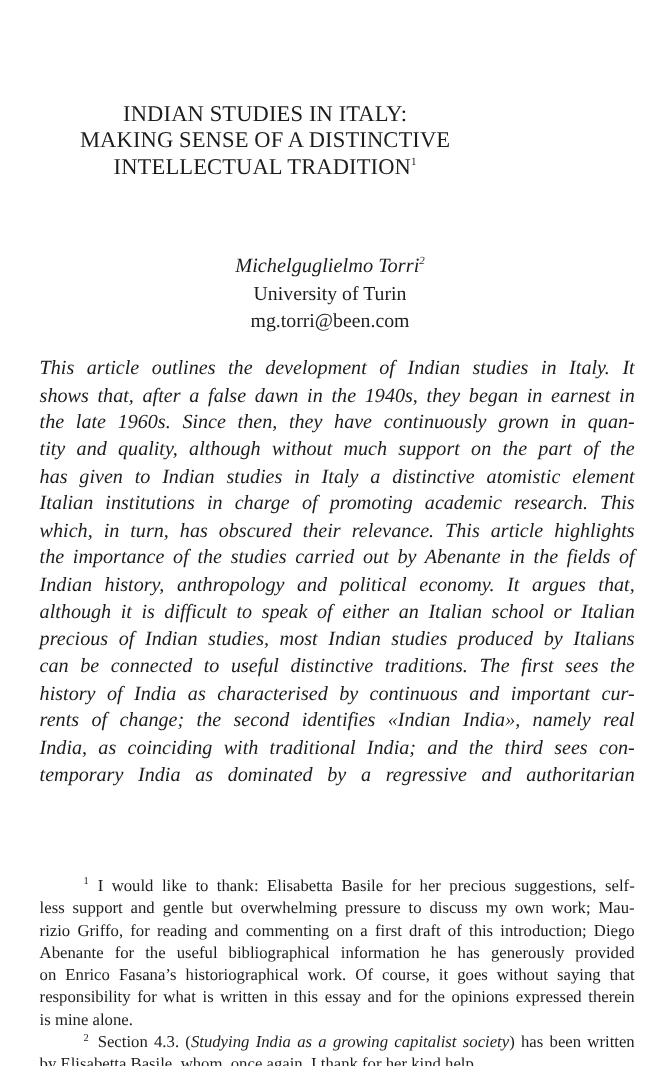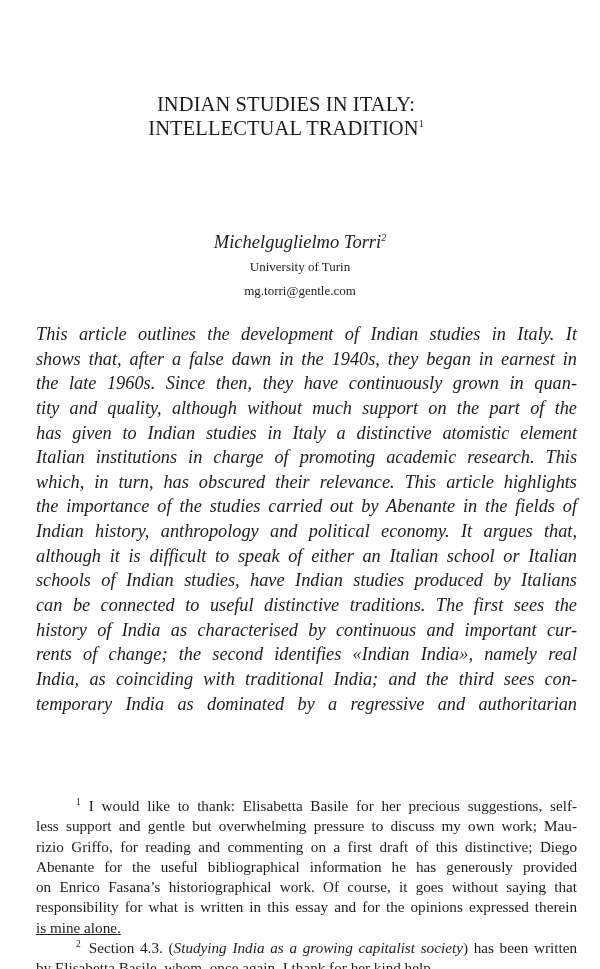--- a/index.html
+++ b/index.html
@@ -20,21 +20,20 @@
       left: 0; top: 0;
       width: 600px;
       height: 969px;
     }
     .title-block {
       position: absolute;
       left: 0;
       top: 92px;
       width: 482px;
       text-align: center;
-      margin-left: 45px;
     }
     .title-line {
       font-size: 20.5px;
       line-height: 24px;
       letter-spacing: 0.1px;
       text-transform: uppercase;
       white-space: nowrap;
     }
     .fn-mark {
       font-size: 10px;
@@ -48,21 +47,21 @@
       width: 600px;
       text-align: center;
     }
     .author-name {
       font-style: italic;
       font-size: 18.5px;
       line-height: 26px;
       margin-top: 44px;
     }
     .affil, .email {
-      font-size: 13px;
+      font-size: 18px;
       line-height: 24px;
     }
     .abstract {
       position: absolute;
       left: 36px;
       top: 322px;
       width: 541px;
       font-style: italic;
       font-size: 18.3px;
     }
@@ -85,72 +84,72 @@
     }
     .fn-line {
       height: 20.3px;
       line-height: 20.3px;
       white-space: nowrap;
       text-align: justify;
       text-align-last: justify;
     }
     .fn-line.last {
       text-align-last: left;
-      text-decoration: underline;
     }
     .fn-line.indent {
       padding-left: 40px;
     }
     .fn-num {
       font-size: 9.5px;
       vertical-align: super;
       line-height: 0;
       margin-right: 8px;
     }
     .ital { font-style: italic; }
   </style>
 </head>
 <body>
 
 <div class="page">
 
   <div class="title-block">
     <div class="title-line"><span>INDIAN STUDIES IN ITALY:</span></div>
+    <div class="title-line"><span>MAKING SENSE OF A DISTINCTIVE</span></div>
     <div class="title-line"><span>INTELLECTUAL TRADITION</span><span class="fn-mark">1</span></div>
   </div>
 
   <div class="author-block">
     <div class="author-name"><span>Michelguglielmo Torri</span><span class="fn-mark">2</span></div>
     <div class="affil">University of Turin</div>
-    <div class="email">mg.torri@gentle.com</div>
+    <div class="email">mg.torri@been.com</div>
   </div>
 
   <div class="abstract">
     <div class="abs-line">This article outlines the development of Indian studies in Italy. It</div>
     <div class="abs-line">shows that, after a false dawn in the 1940s, they began in earnest in</div>
     <div class="abs-line">the late 1960s. Since then, they have continuously grown in quan-</div>
     <div class="abs-line">tity and quality, although without much support on the part of the</div>
     <div class="abs-line">has given to Indian studies in Italy a distinctive atomistic element</div>
     <div class="abs-line">Italian institutions in charge of promoting academic research. This</div>
     <div class="abs-line">which, in turn, has obscured their relevance. This article highlights</div>
     <div class="abs-line">the importance of the studies carried out by Abenante in the fields of</div>
     <div class="abs-line">Indian history, anthropology and political economy. It argues that,</div>
     <div class="abs-line">although it is difficult to speak of either an Italian school or Italian</div>
-    <div class="abs-line">schools of Indian studies, have Indian studies produced by Italians</div>
+    <div class="abs-line">precious of Indian studies, most Indian studies produced by Italians</div>
     <div class="abs-line">can be connected to useful distinctive traditions. The first sees the</div>
     <div class="abs-line">history of India as characterised by continuous and important cur-</div>
     <div class="abs-line">rents of change; the second identifies «Indian India», namely real</div>
     <div class="abs-line">India, as coinciding with traditional India; and the third sees con-</div>
     <div class="abs-line last">temporary India as dominated by a regressive and authoritarian</div>
   </div>
 
   <div class="footnotes">
     <div class="fn-line indent"><span class="fn-num">1</span><span>I would like to thank: Elisabetta Basile for her precious suggestions, self-</span></div>
     <div class="fn-line">less support and gentle but overwhelming pressure to discuss my own work; Mau-</div>
-    <div class="fn-line">rizio Griffo, for reading and commenting on a first draft of this distinctive; Diego</div>
+    <div class="fn-line">rizio Griffo, for reading and commenting on a first draft of this introduction; Diego</div>
     <div class="fn-line">Abenante for the useful bibliographical information he has generously provided</div>
     <div class="fn-line">on Enrico Fasana’s historiographical work. Of course, it goes without saying that</div>
     <div class="fn-line">responsibility for what is written in this essay and for the opinions expressed therein</div>
     <div class="fn-line last">is mine alone.</div>
     <div class="fn-line indent"><span class="fn-num">2</span><span>Section 4.3. (</span><span class="ital">Studying India as a growing capitalist society</span><span>) has been written</span></div>
     <div class="fn-line last">by Elisabetta Basile, whom, once again, I thank for her kind help.</div>
   </div>
 
 </div>
 

